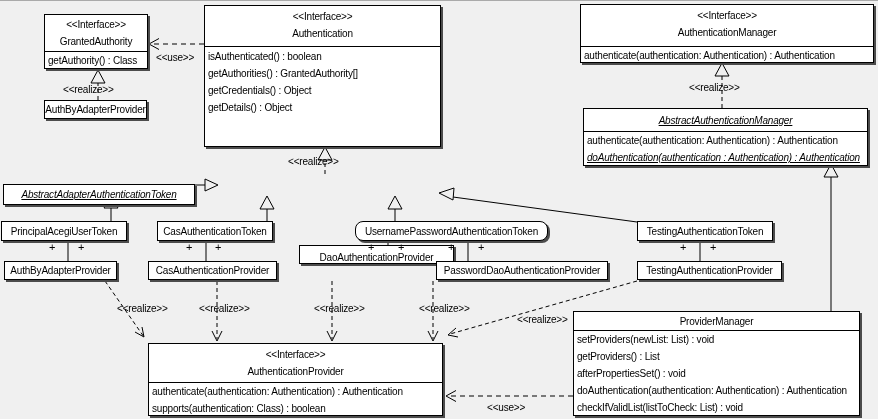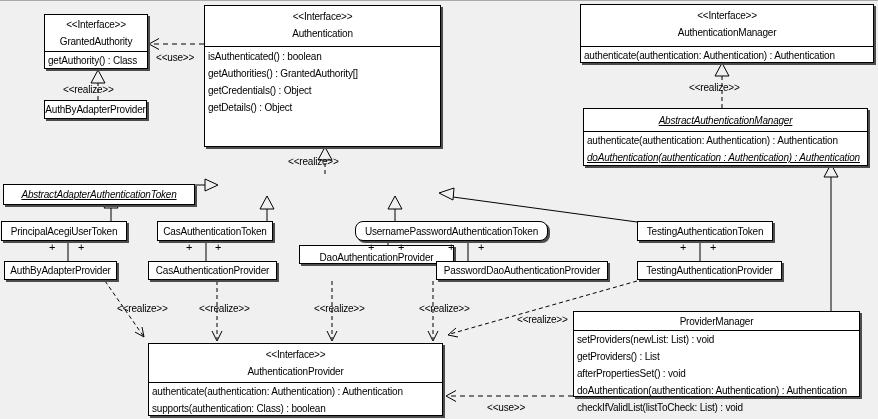--- a/index.html
+++ b/index.html
@@ -184,21 +184,21 @@
     <div class="hdr" style="height:36px;padding-top:2px;">
       <div class="line">&lt;&lt;Interface&gt;&gt;</div>
       <div class="line">AuthenticationProvider</div>
     </div>
     <div class="methods">
       <div class="m">authenticate(authentication: Authentication) : Authentication</div>
       <div class="m">supports(authentication: Class) : boolean</div>
     </div>
   </div>
 
-  <div class="cls" style="left:573px;top:310px;width:287px;height:86px;">
+  <div class="cls" style="left:573px;top:310px;width:287px;height:105px;">
     <div class="hdr single" style="height:18px;">
       <span>ProviderManager</span>
     </div>
     <div class="methods">
       <div class="m">setProviders(newList: List) : void</div>
       <div class="m">getProviders() : List</div>
       <div class="m">afterPropertiesSet() : void</div>
       <div class="m">doAuthentication(authentication: Authentication) : Authentication</div>
       <div class="m">checkIfValidList(listToCheck: List) : void</div>
     </div>

